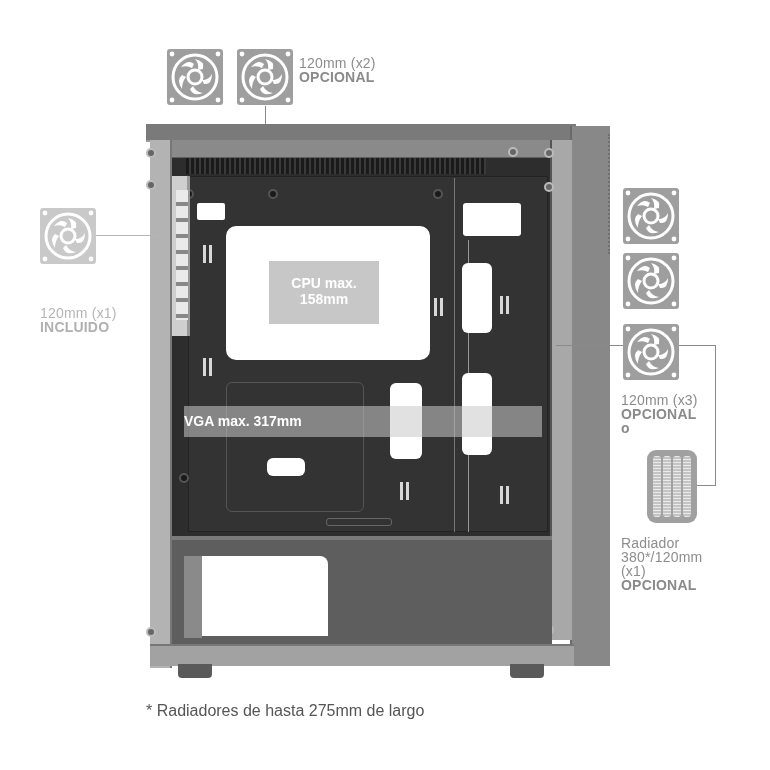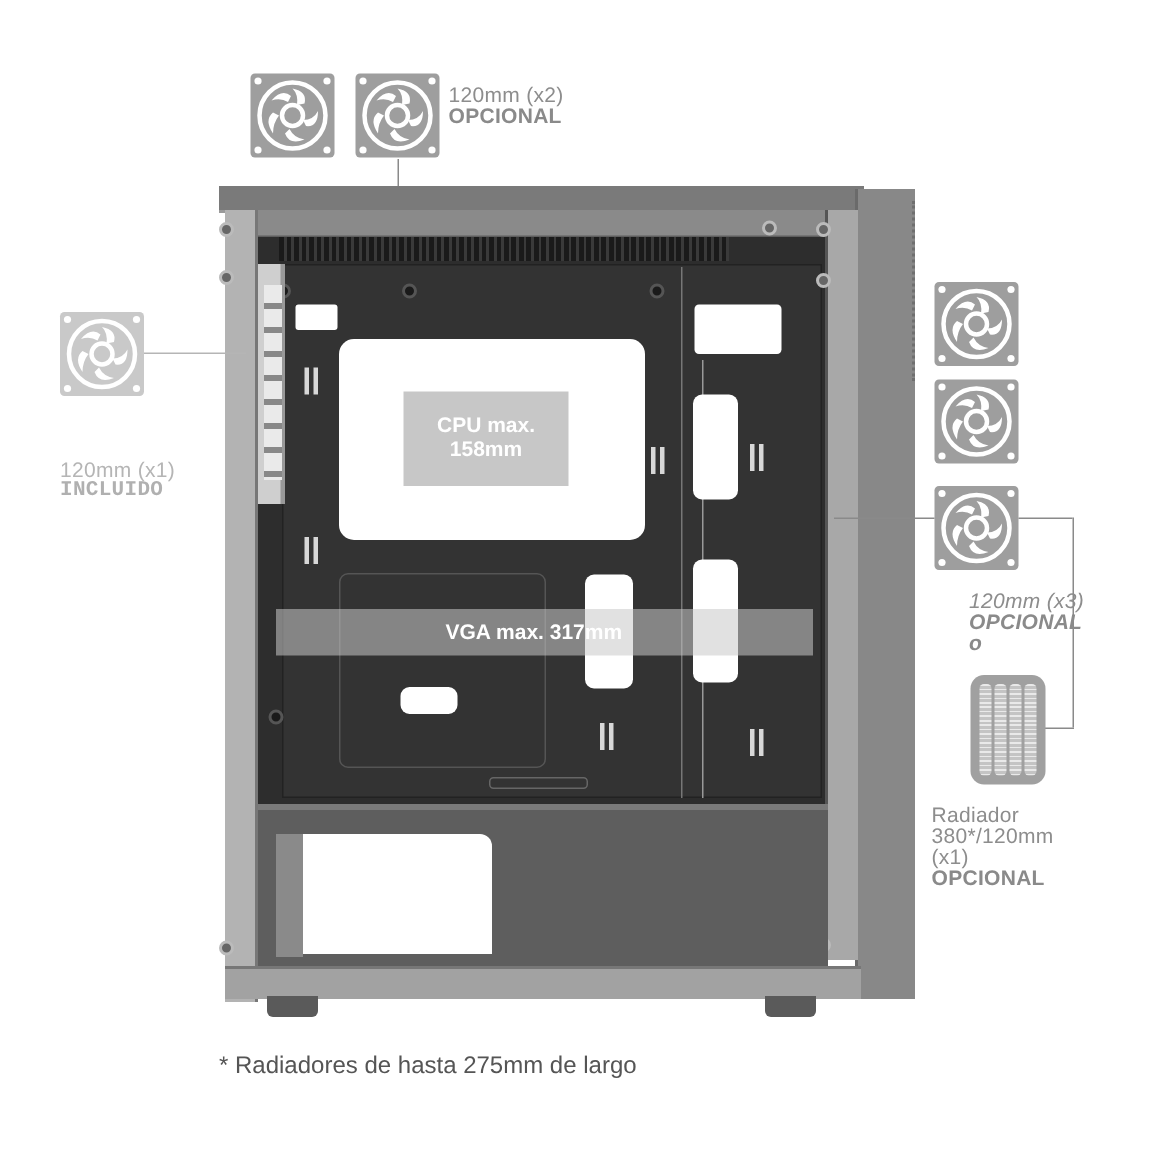--- a/index.html
+++ b/index.html
@@ -8,21 +8,21 @@
   .abs { position: absolute; margin-left: 10px; }
 
   
   .fan { position: absolute; width: 56px; height: 56px; background: #9e9e9e; border-radius: 3px; }
   .fan svg { width: 100%; height: 100%; display: block; }
   .fan.light { background: #c9c9c9; }
 
   .label { position: absolute; color: #8d8d8d; font-size: 14px; line-height: 14px; letter-spacing: 0.2px; }
   .label .bold { font-weight: bold; color: #8a8a8a; }
   .label.light { color: #b5b5b5; }
-  .label.light .bold { color: #b0b0b0; font-family: Liberation Mono, monospace; }
+  .label.light .bold { color: #b0b0b0; }
 
   .line { position: absolute; background: #8a8a8a; }
 
   
   .case-top { left: 136px; top: 124px; width: 430px; height: 18px; background: #7a7a7a; border-bottom: 2px solid #9a9a9a; }
   .case-top-rail { left: 148px; top: 140px; width: 410px; height: 18px; background: #8a8a8a; border-bottom: 1px solid #5e5e5e; }
   .case-right-panel { left: 560px; top: 126px; width: 40px; height: 540px; background: #888; border-left: 2px solid #6a6a6a; }
   .case-right-panel .vent { position: absolute; right: 0; top: 8px; width: 3px; height: 120px; border-right: 2px dotted #6f6f6f; }
   .case-left-rail { left: 140px; top: 140px; width: 22px; height: 528px; background: #b3b3b3; border-right: 2px solid #777; }
   .case-right-rail { left: 540px; top: 140px; width: 22px; height: 500px; background: #a8a8a8; border-left: 2px solid #555; }
@@ -39,21 +39,21 @@
 
   .slot { position: absolute; width: 3px; height: 18px; background: #d8d8d8; }
   .hole { position: absolute; background: #ffffff; border-radius: 6px; }
   .vline { position: absolute; width: 1px; background: #777; }
   .screw { position: absolute; width: 10px; height: 10px; border-radius: 50%; background: #1a1a1a; border: 2px solid #555; }
   .gromet { position: absolute; width: 10px; height: 10px; border-radius: 50%; background: #666; border: 2px solid #bbb; }
 
   .rear-fan-frame { left: 162px; top: 176px; width: 18px; height: 160px; background: #cfcfcf; border-right: 3px solid #999; }
   .rear-fan-blade { left: 166px; top: 190px; width: 12px; height: 130px; background: repeating-linear-gradient(180deg, #eaeaea 0 12px, #888 12px 16px); }
 
-  .vga-bar { left: 174px; top: 406px; width: 358px; height: 31px; background: rgba(200,200,200,0.55); color: #ffffff; font-size: 14px; font-weight: bold; line-height: 31px; padding-left: 113px; }
+  .vga-bar { left: 174px; top: 406px; width: 358px; height: 31px; background: rgba(200,200,200,0.55); color: #ffffff; font-size: 14px; font-weight: bold; line-height: 31px; }
 
   .radiator { left: 637px; top: 450px; width: 50px; height: 73px; background: #a0a0a0; border-radius: 9px; }
   .radiator .fin { position: absolute; top: 6px; width: 8px; height: 61px; background: repeating-linear-gradient(180deg, #e9e9e9 0 1px, #c4c4c4 1px 3px); border-radius: 3px; }
 
   .footnote { left: 136px; top: 702px; font-size: 16px; color: #555; }
 </style>
 </head>
 <body>
 
 <div class="fan" style="left:167px;top:49px;">
@@ -240,21 +240,21 @@
         <path d="M14 18 Q21 10 27 15 L25 19 Q20 16 14 18Z"></path>
       </g>
     </svg>
 </div>
 
 <div class="line" style="left:556px;top:345px;width:67px;height:1px;"></div>
 <div class="line" style="left:679px;top:345px;width:36px;height:1px;"></div>
 <div class="line" style="left:715px;top:345px;width:1px;height:140px;"></div>
 <div class="line" style="left:690px;top:485px;width:26px;height:1px;"></div>
 
-<div class="label" style="left:646px;top:393px;font-style:italic;">
+<div class="label" style="left:621px;top:393px;">
   <div>120mm (x3)</div>
   <div class="bold">OPCIONAL</div>
   <div class="bold">o</div>
 </div>
 
 <div class="abs radiator">
   <div class="fin" style="left:6px;"></div>
   <div class="fin" style="left:16px;"></div>
   <div class="fin" style="left:26px;"></div>
   <div class="fin" style="left:36px;"></div>

